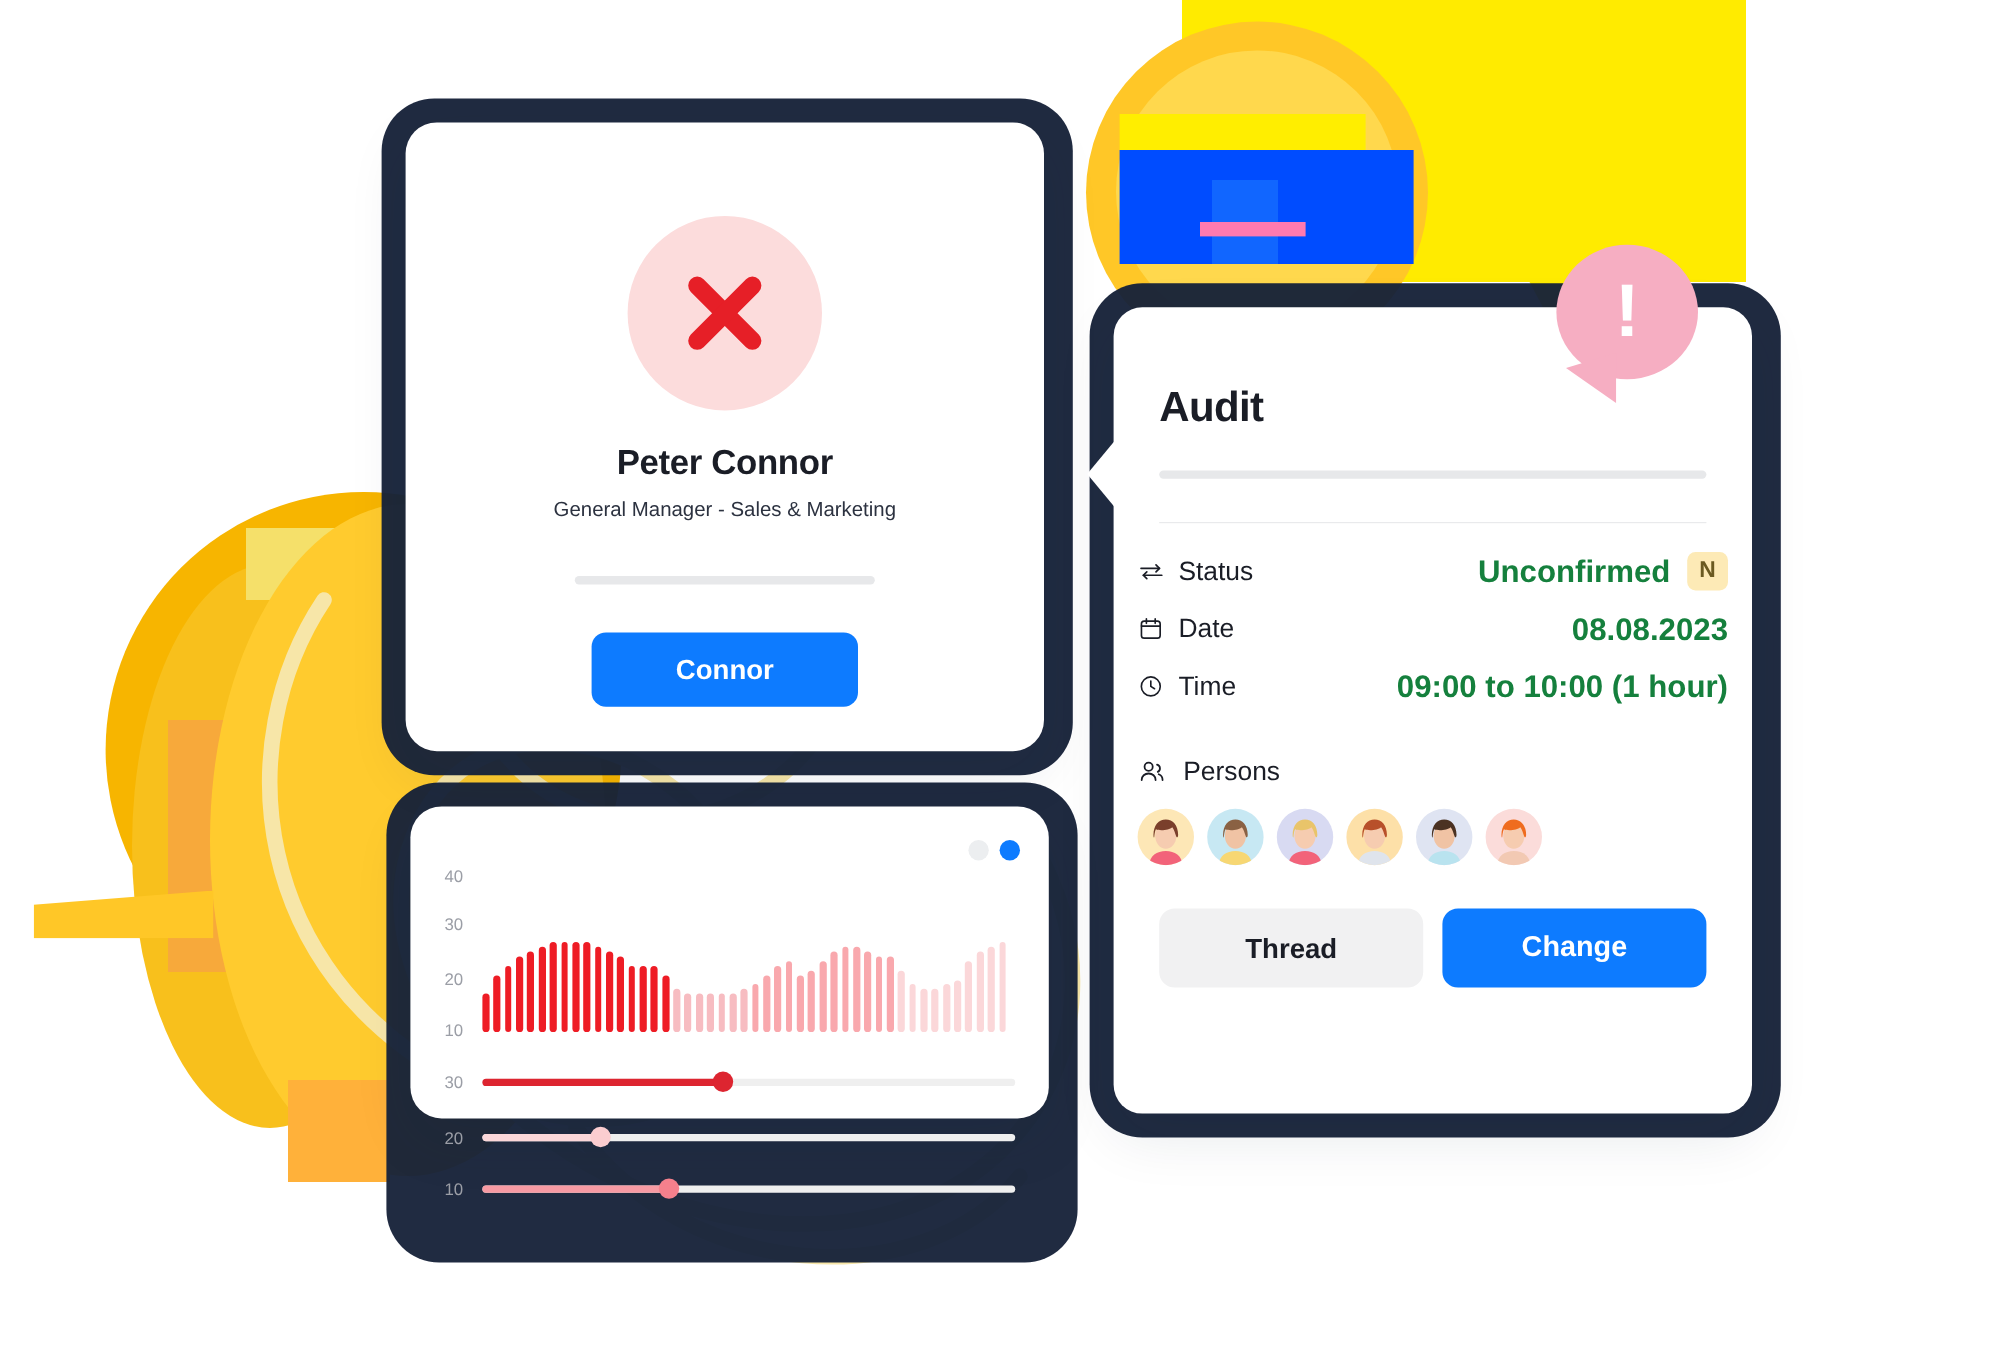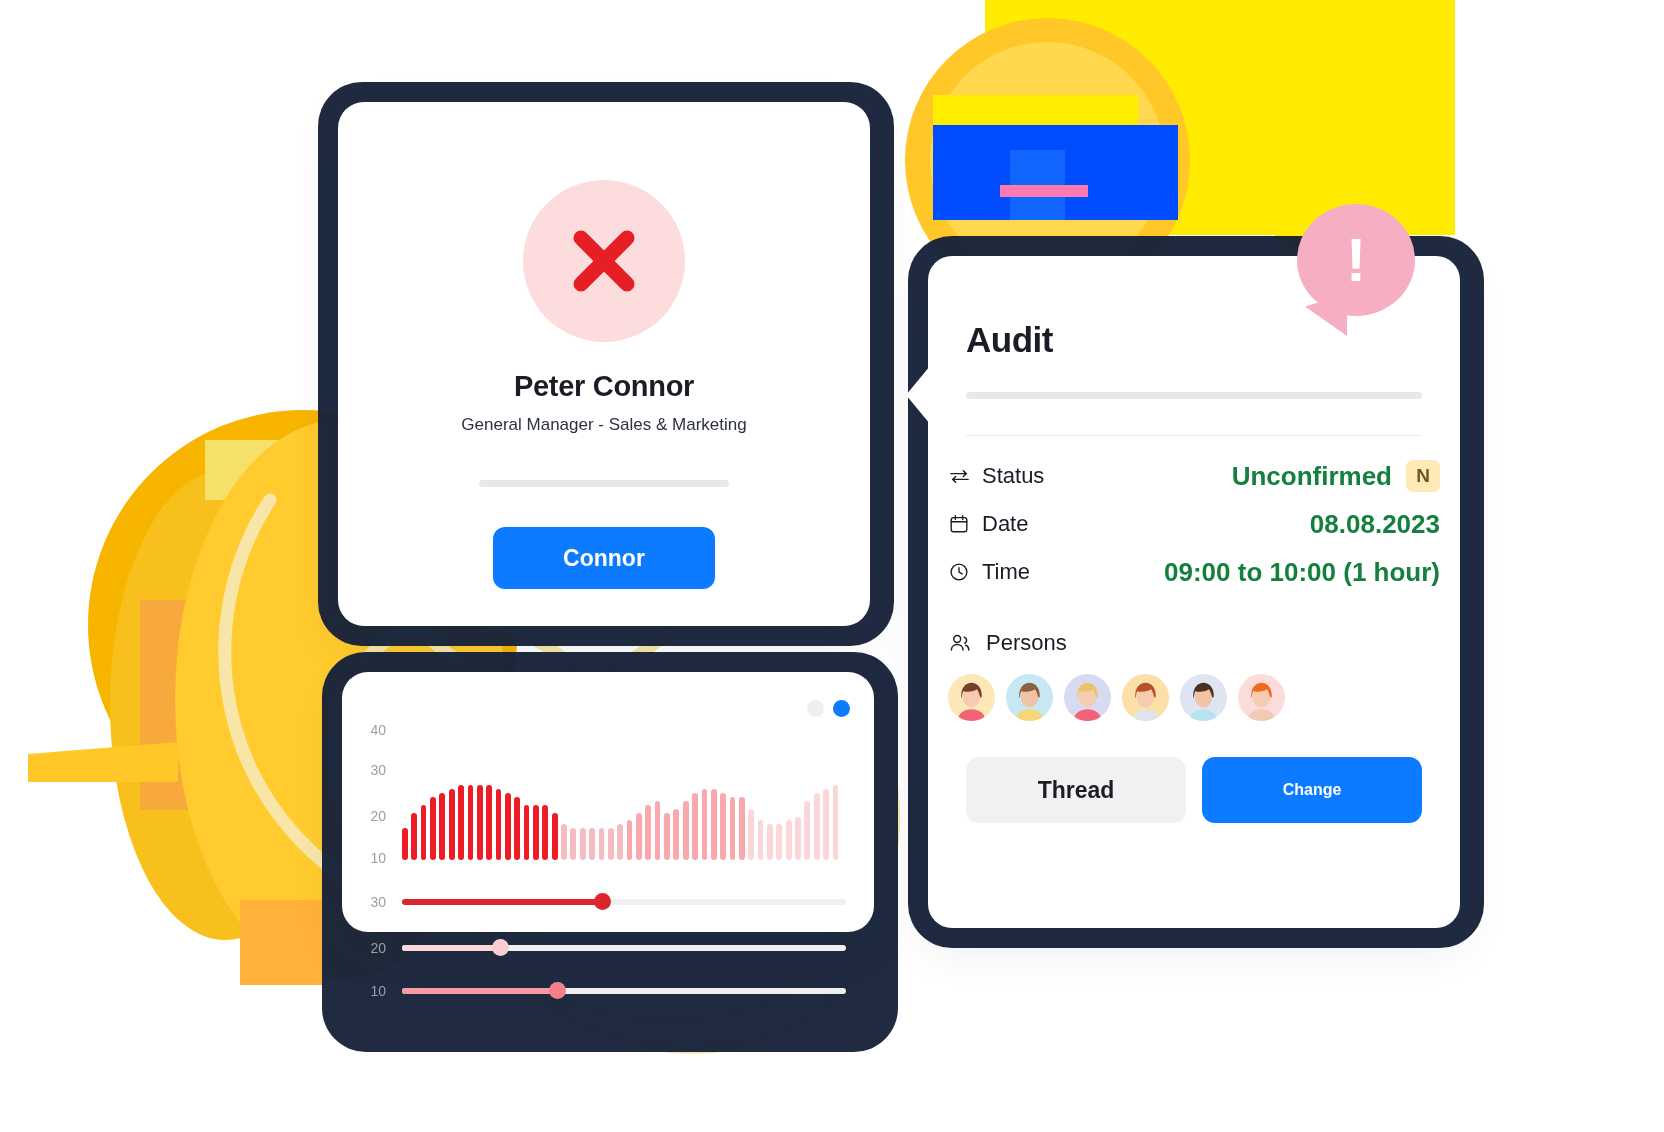--- a/index.html
+++ b/index.html
@@ -147,21 +147,21 @@
     margin-left:14px;width:34px;height:32px;border-radius:7px;background:#fdeab6;
     display:flex;align-items:center;justify-content:center;
     font-size:19px;font-weight:bold;color:#6b5a21;
   }
   .persons-head{display:flex;align-items:center;gap:14px;margin-top:34px;}
   .persons-head-text{font-size:22px;color:#1a1d26;}
   .avatars{display:flex;gap:11px;margin-top:18px;}
   .avatar{width:47px;height:47px;border-radius:50%;overflow:hidden;position:relative;}
   .meeting-actions{display:flex;gap:16px;padding:0 38px;margin-top:36px;}
   .btn-thread{flex:1;height:66px;background:#f1f1f2;color:#1a1d26;font-size:23px;font-weight:bold;border-radius:13px;}
-  .btn-change{flex:1;height:66px;background:#0d7bff;color:#ffffff;font-size:16px;font-weight:bold;border-radius:13px;}
+  .btn-change{flex:1;height:66px;background:#0d7bff;color:#ffffff;font-size:24px;font-weight:bold;border-radius:13px;}
 
   
   #alert-bubble{
     position:absolute;left:1297px;top:204px;width:118px;height:112px;border-radius:50%;
     background:#f6aec2;display:flex;align-items:center;justify-content:center;
   }
   #alert-bubble .tail{
     position:absolute;left:8px;bottom:-20px;width:42px;height:42px;background:#f6aec2;
     clip-path:polygon(100% 0%,100% 100%,0% 30%);
   }

